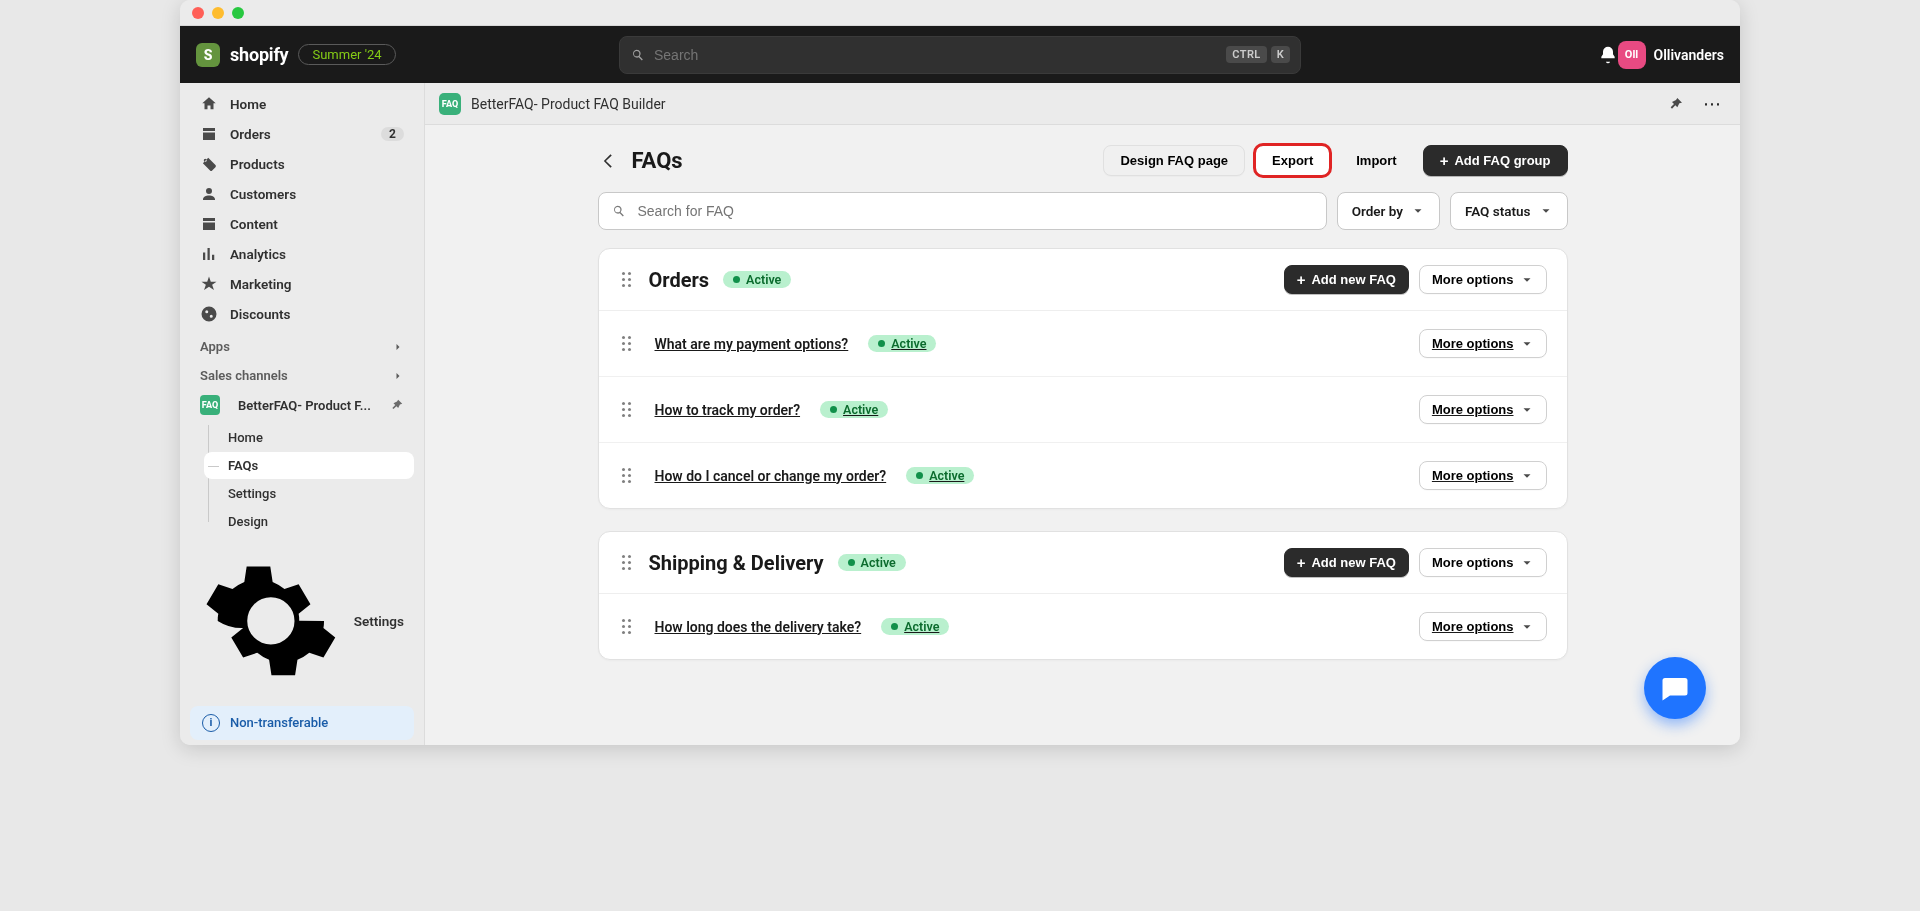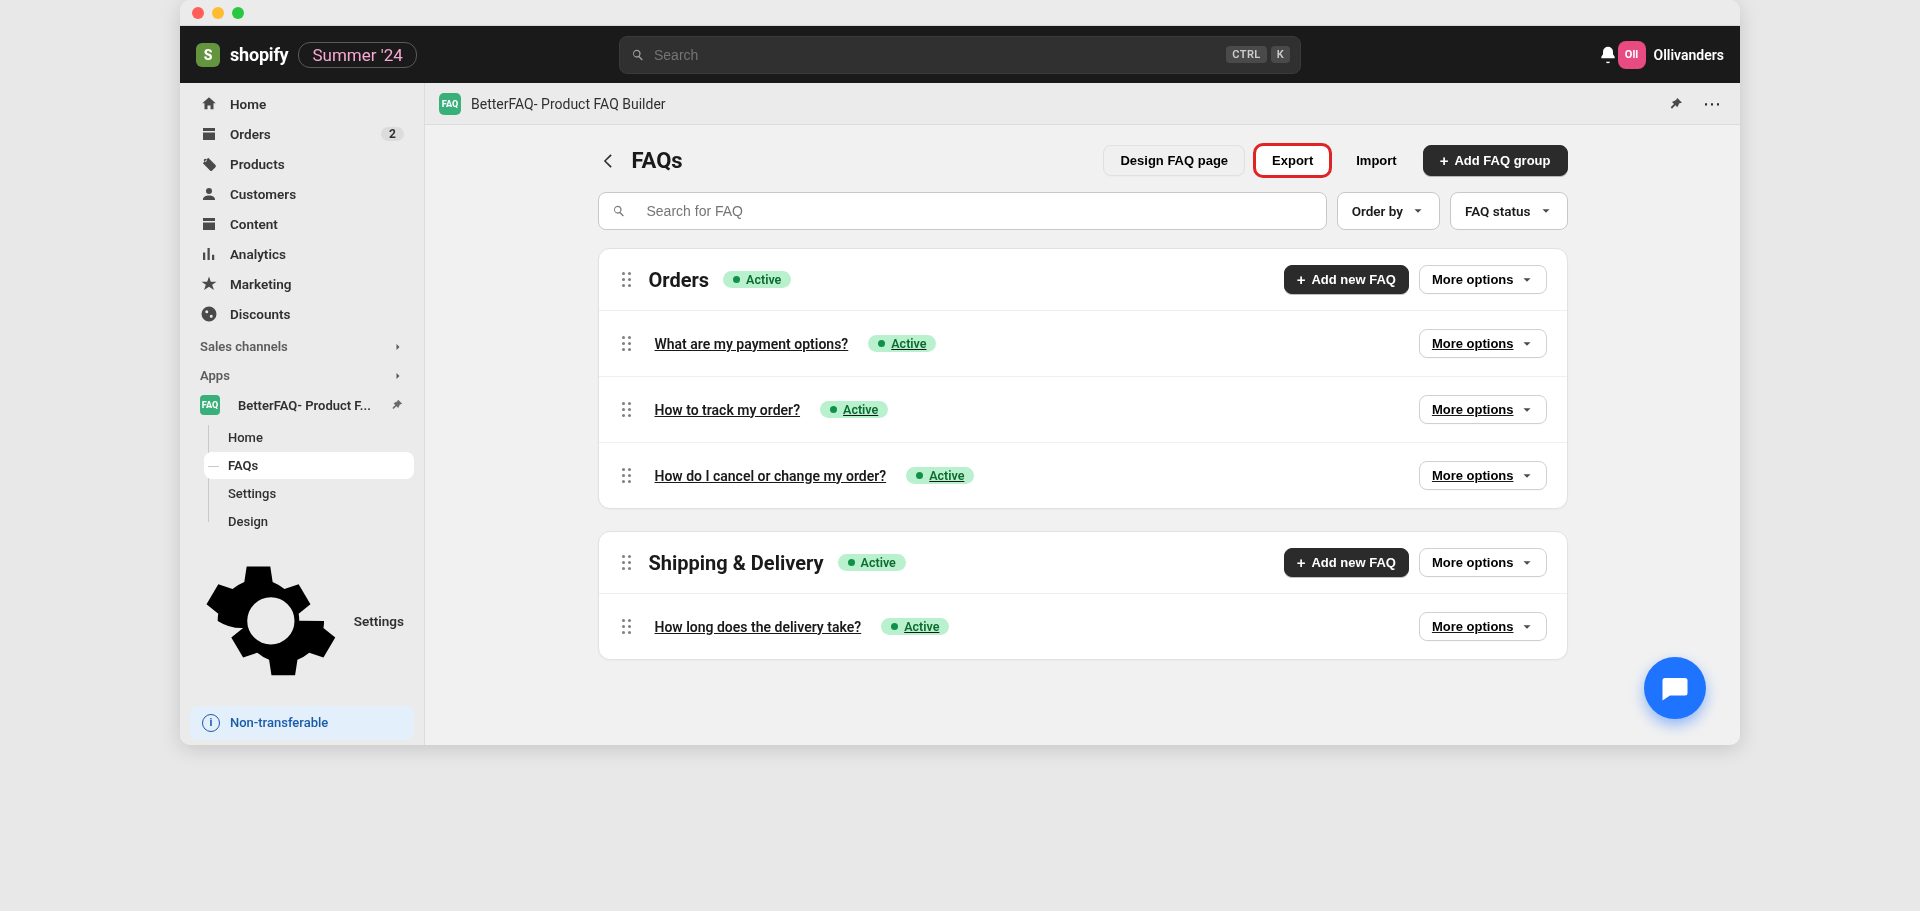--- a/index.html
+++ b/index.html
@@ -49,21 +49,21 @@
   }
   .brand { display:flex; align-items:center; gap:10px; }
   .brand-logo {
     width: 24px; height: 24px; border-radius: 6px; background:#64943e;
     display:flex; align-items:center; justify-content:center;
     font-weight:800; color:#fff; font-size:14px;
   }
   .brand-name { font-weight:700; font-size:18px; letter-spacing:-0.2px; }
   .brand-badge {
     border:1px solid #5a5a5a; border-radius: 12px; padding:2px 13px;
-    font-size:17px; color:#f9a8d4;
+    font-size:13px; color:#84cc16;
   }
   .search-wrap {
     position:absolute; left:50%; transform:translateX(-50%);
     width: 682px;
   }
   .search {
     width:100%; height:38px; background:#303030; border:1px solid #3a3a3a;
     border-radius: 8px; display:flex; align-items:center; padding:0 10px; gap:8px;
     color:#a0a0a0;
   }
@@ -190,21 +190,21 @@
   }
   .btn.dark {
     background:#2b2b2b; color:#fff; border-color:#2b2b2b;
     box-shadow:0 1px 0 rgba(0,0,0,0.25);
   }
   .btn.dark .plus { font-size:15px; font-weight:700; line-height:0.8; }
 
   .filter-row { display:flex; gap:10px; margin-bottom:18px; }
   .faq-search-box {
     flex:1; border:1px solid #c8c8c8; background:#fff; border-radius:8px;
-    display:flex; align-items:center; gap:20px; padding:16px 12px; height:38px;
+    display:flex; align-items:center; gap:11px; padding:16px 12px; height:38px;
   }
   .faq-search-box input {
     flex:1; border:none; outline:none; font-size:14px; background:transparent;
   }
   .dropdown-btn {
     border:1px solid #c8c8c8; background:#fff; border-radius:8px; height:38px;
     padding:0 14px; display:flex; align-items:center; gap:8px;
     font-size:13.5px; font-weight:600; cursor:pointer;
   }
   .chev { width:14px; height:14px; fill:#4a4a4a; }
@@ -338,28 +338,28 @@
         </li>
         <li class="nav-item">
           <svg class="ico" viewBox="0 0 24 24">
               <path d="M12 2a10 10 0 100 20 10 10 0 000-20zM9 7a2 2 0 110 4 2 2 0 010-4zm6 10a2 2 0 110-4 2 2 0 010 4zM7 17L17 7"></path>
             </svg>
           <span>Discounts</span>
         </li>
       </ul>
 
       <div class="nav-section">
-        <span>Sales channels</span>
+        <span>Apps</span>
         <svg class="chev-small" viewBox="0 0 24 24">
             <path d="M9 6l6 6-6 6z"></path>
           </svg>
       </div>
 
       <div class="nav-section">
-        <span>Apps</span>
+        <span>Sales channels</span>
         <svg class="chev-small" viewBox="0 0 24 24">
             <path d="M9 6l6 6-6 6z"></path>
           </svg>
       </div>
 
       <div class="app-item">
         <div class="app-icon">FAQ</div>
         <span class="app-name">BetterFAQ- Product F...</span>
         <svg class="pin-icon" viewBox="0 0 24 24">
             <path d="M14 3l7 7-4 1-3 6-3-3-5 5-2-2 5-5-3-3 6-3z"></path>

